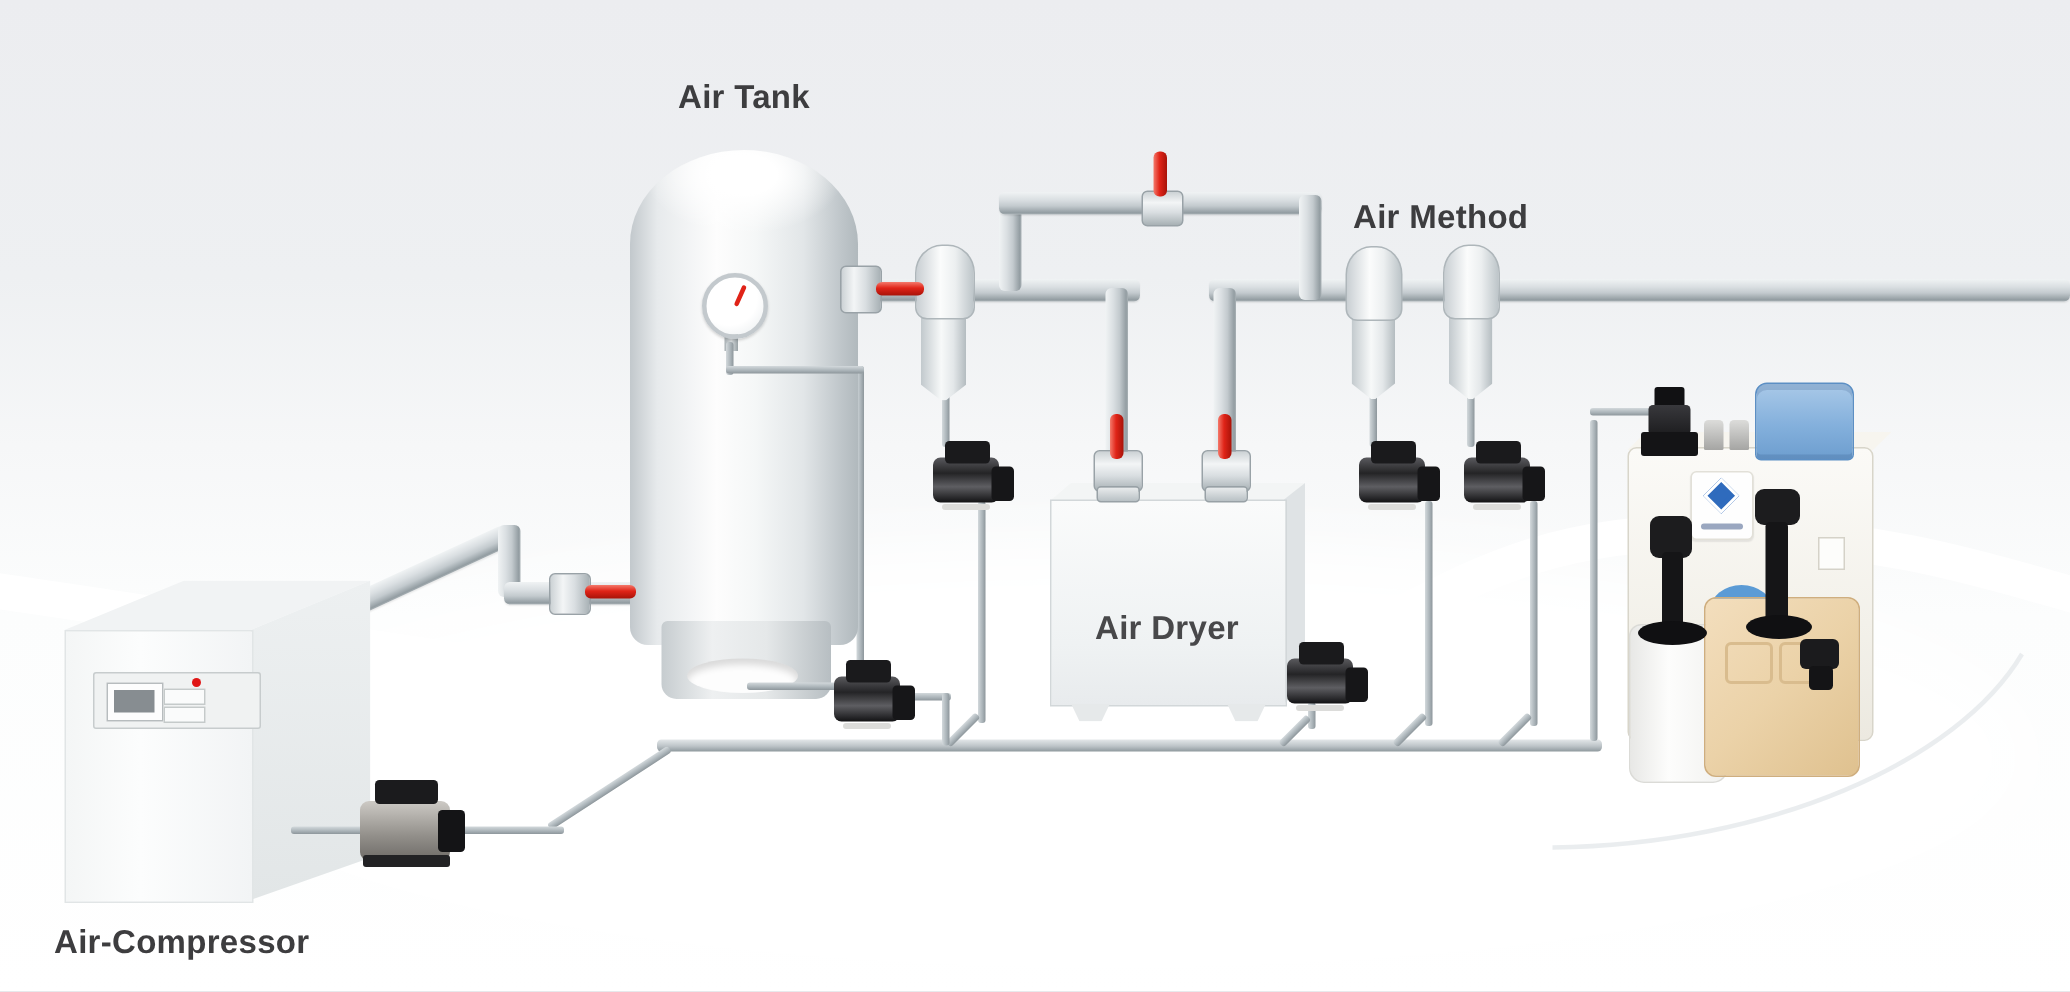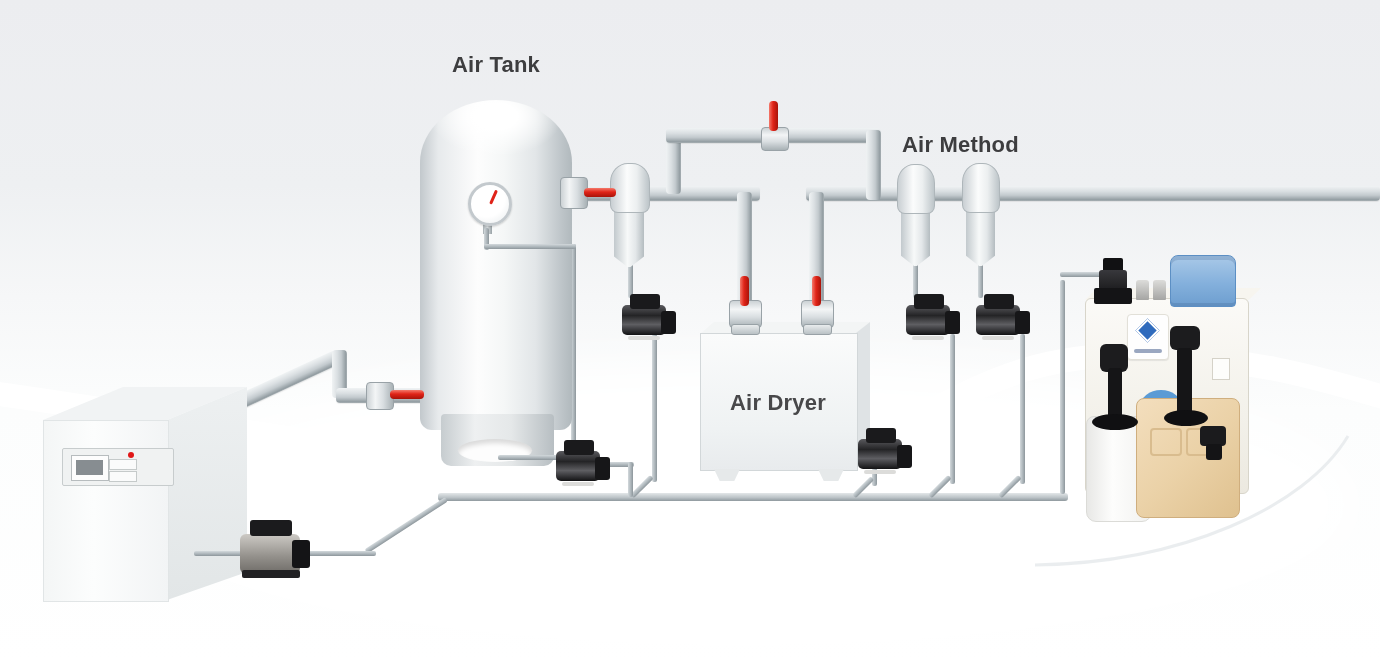--- a/index.html
+++ b/index.html
@@ -195,21 +195,21 @@
 
   <div class="fcap" style="left:610px;top:163px;width:38px;height:48px;"></div>
   <div class="fbody" style="left:614px;top:209px;width:30px;height:58px;"></div>
   <div class="tV" style="left:628px;top:262px;height:36px;"></div>
 
   <div class="dryer-top"></div>
   <div class="dryer-side"></div>
   <div class="dryer"></div>
   <div class="foot" style="left:714px;top:469px;"></div>
   <div class="foot" style="left:818px;top:469px;"></div>
-  <div class="lbl" style="left:700px;top:390px;width:156px;text-align:center;font-weight:600;color:#48484a;z-index:8">Air Dryer</div>
+  <div class="lbl" style="left:700px;top:406px;width:156px;text-align:center;font-weight:600;color:#48484a;z-index:8">Air Dryer</div>
 
   <div class="fcap" style="left:897px;top:164px;width:36px;height:48px;"></div>
   <div class="fbody" style="left:901px;top:209px;width:29px;height:57px;"></div>
   <div class="tV" style="left:913px;top:262px;height:36px;"></div>
   <div class="fcap" style="left:962px;top:163px;width:36px;height:48px;"></div>
   <div class="fbody" style="left:966px;top:209px;width:29px;height:57px;"></div>
   <div class="tV" style="left:978px;top:262px;height:36px;"></div>
 
   <div class="trap" style="left:622px;top:294px;">
     <div class="t-body"></div>
@@ -284,14 +284,15 @@
   <div class="fun-stem" style="left:1108px;top:368px;width:14px;height:56px;"></div>
   <div class="fun-flare" style="left:1092px;top:414px;width:46px;height:16px;"></div>
   <div class="fun-knob" style="left:1170px;top:326px;width:30px;height:24px;"></div>
   <div class="fun-stem" style="left:1177px;top:348px;width:15px;height:70px;"></div>
   <div class="fun-flare" style="left:1164px;top:410px;width:44px;height:16px;"></div>
   <div class="spout-k"></div>
   <div class="spout-t"></div>
 
   <div class="lbl" style="left:452px;top:52px;">Air Tank</div>
   <div class="lbl" style="left:902px;top:132px;">Air Method</div>
+  <div class="lbl" style="left:36px;top:615px;">Air-Compressor</div>
 
 </div>
 
 </body></html>

